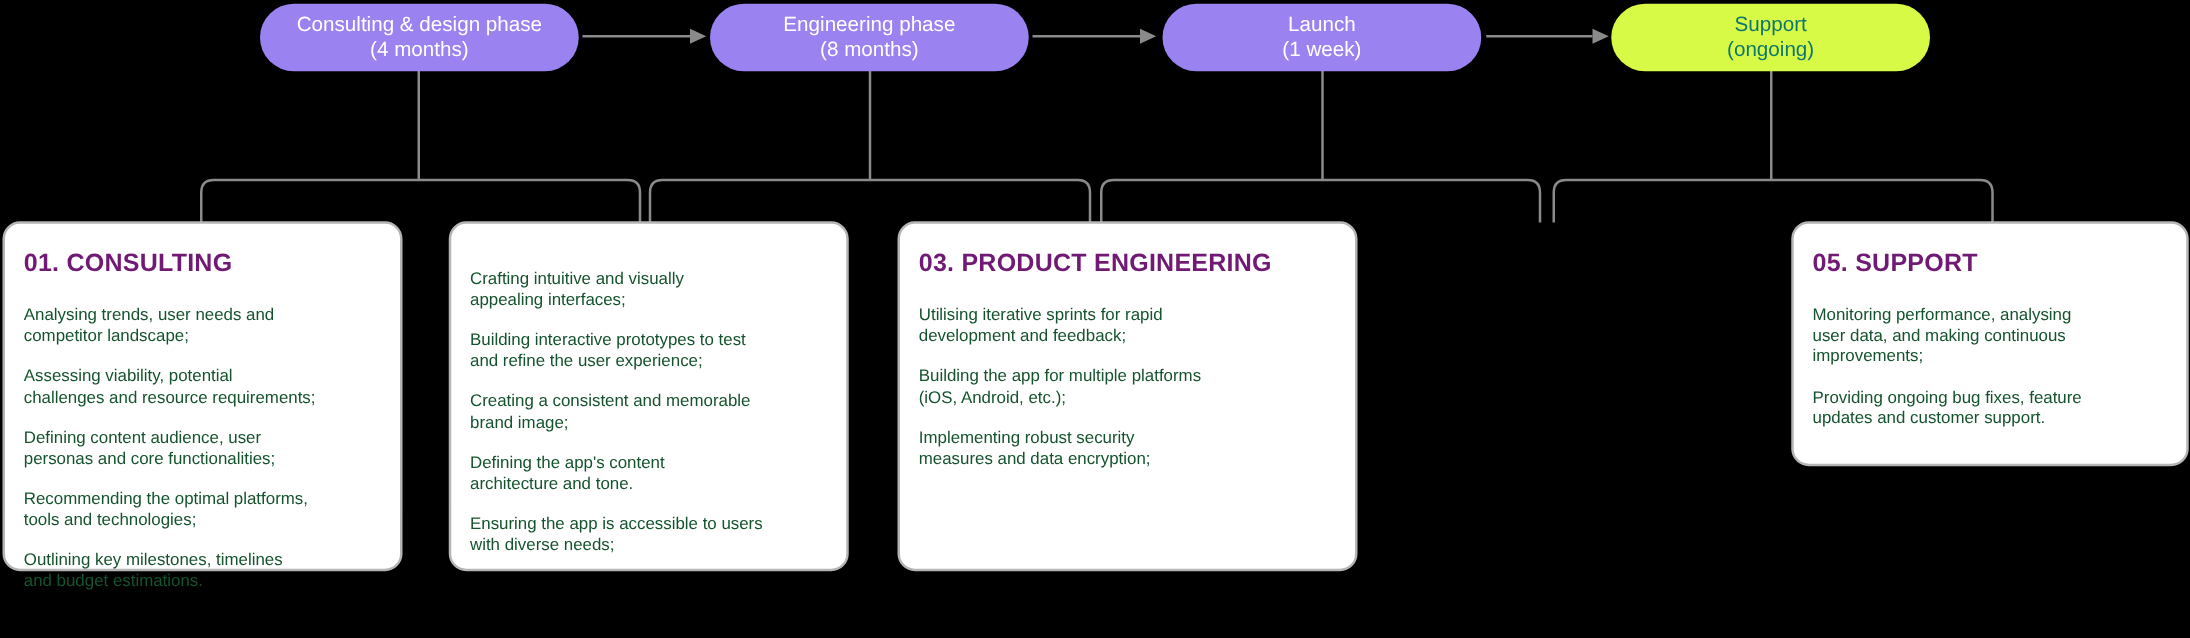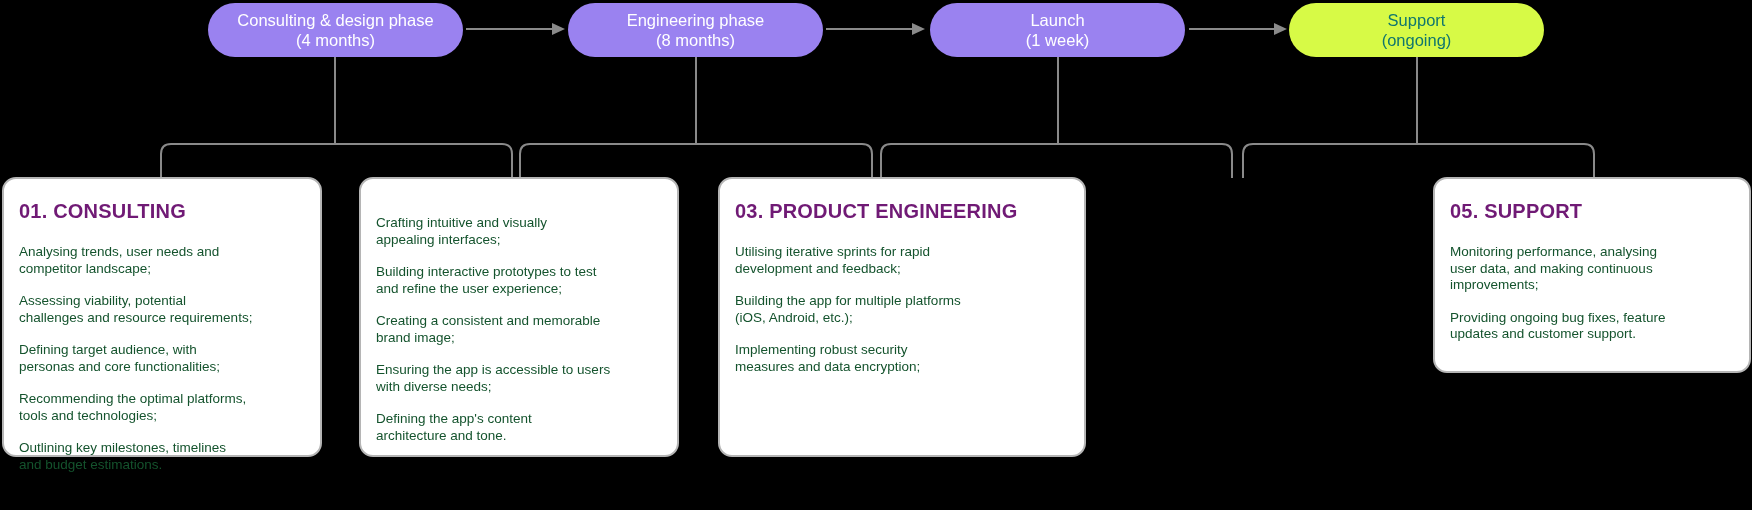--- a/index.html
+++ b/index.html
@@ -82,39 +82,39 @@
     <span>Support</span>
     <span>(ongoing)</span>
   </div>
 
   <section class="card" style="left:2px;width:320px;height:280px">
     <h2>01. CONSULTING</h2>
     <p>Analysing trends, user needs and
 competitor landscape;</p>
     <p>Assessing viability, potential
 challenges and resource requirements;</p>
-    <p>Defining target audience, with
+    <p>Defining content audience, user
 personas and core functionalities;</p>
     <p>Recommending the optimal platforms,
 tools and technologies;</p>
     <p>Outlining key milestones, timelines
 and budget estimations.</p>
   </section>
 
   <section class="card" style="left:359px;width:320px;height:280px">
     <p>Crafting intuitive and visually
 appealing interfaces;</p>
     <p>Building interactive prototypes to test
 and refine the user experience;</p>
     <p>Creating a consistent and memorable
 brand image;</p>
+    <p>Defining the app's content
+architecture and tone.</p>
     <p>Ensuring the app is accessible to users
 with diverse needs;</p>
-    <p>Defining the app's content
-architecture and tone.</p>
   </section>
 
   <section class="card" style="left:718px;width:368px;height:280px">
     <h2>03. PRODUCT ENGINEERING</h2>
     <p>Utilising iterative sprints for rapid
 development and feedback;</p>
     <p>Building the app for multiple platforms
 (iOS, Android, etc.);</p>
     <p>Implementing robust security
 measures and data encryption;</p>

